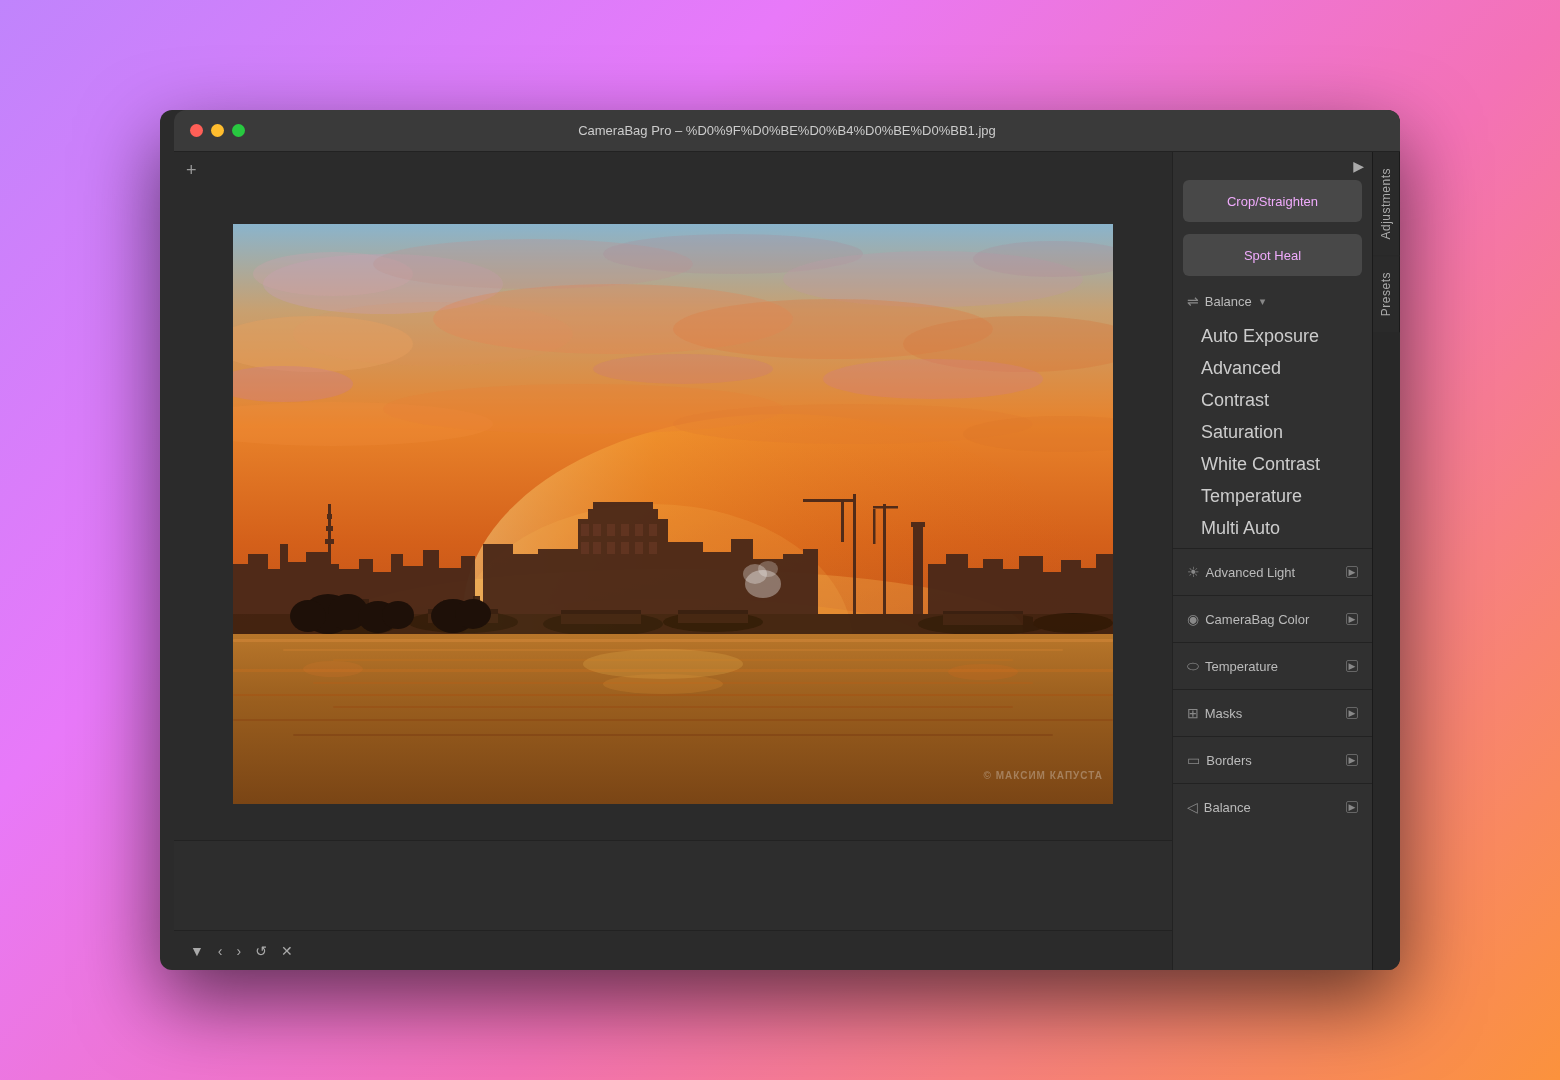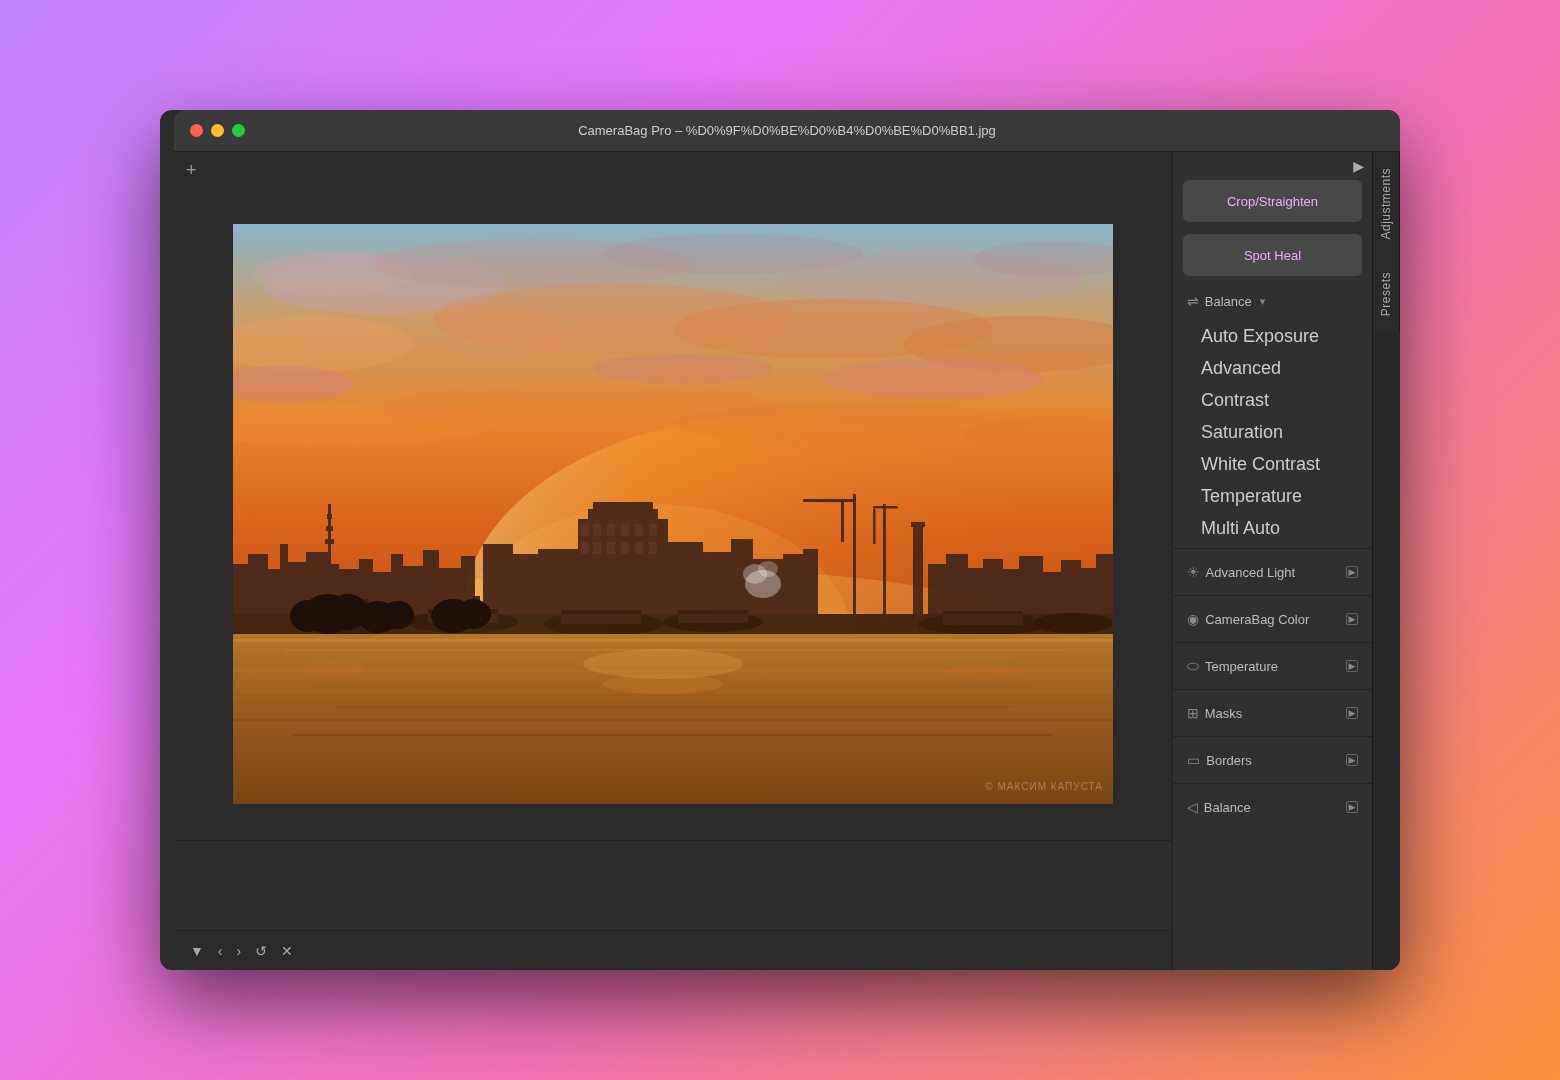--- a/index.html
+++ b/index.html
@@ -118,25 +118,26 @@
         #8b3510 78%,
         #6b3520 85%,
         #4a2818 92%,
         #3a2015 100%
       );
     }
 
     
     .watermark {
       position: absolute;
-      bottom: 12px;
+      bottom: 23px;
       right: 10px;
       color: rgba(200,180,160,0.5);
       font-size: 10px;
       letter-spacing: 1px;
+      font-weight: bold;
     }
 
     
     .bottom-strip {
       height: 90px;
       background: #2d2d2d;
       flex-shrink: 0;
       border-top: 1px solid #222;
     }
 

